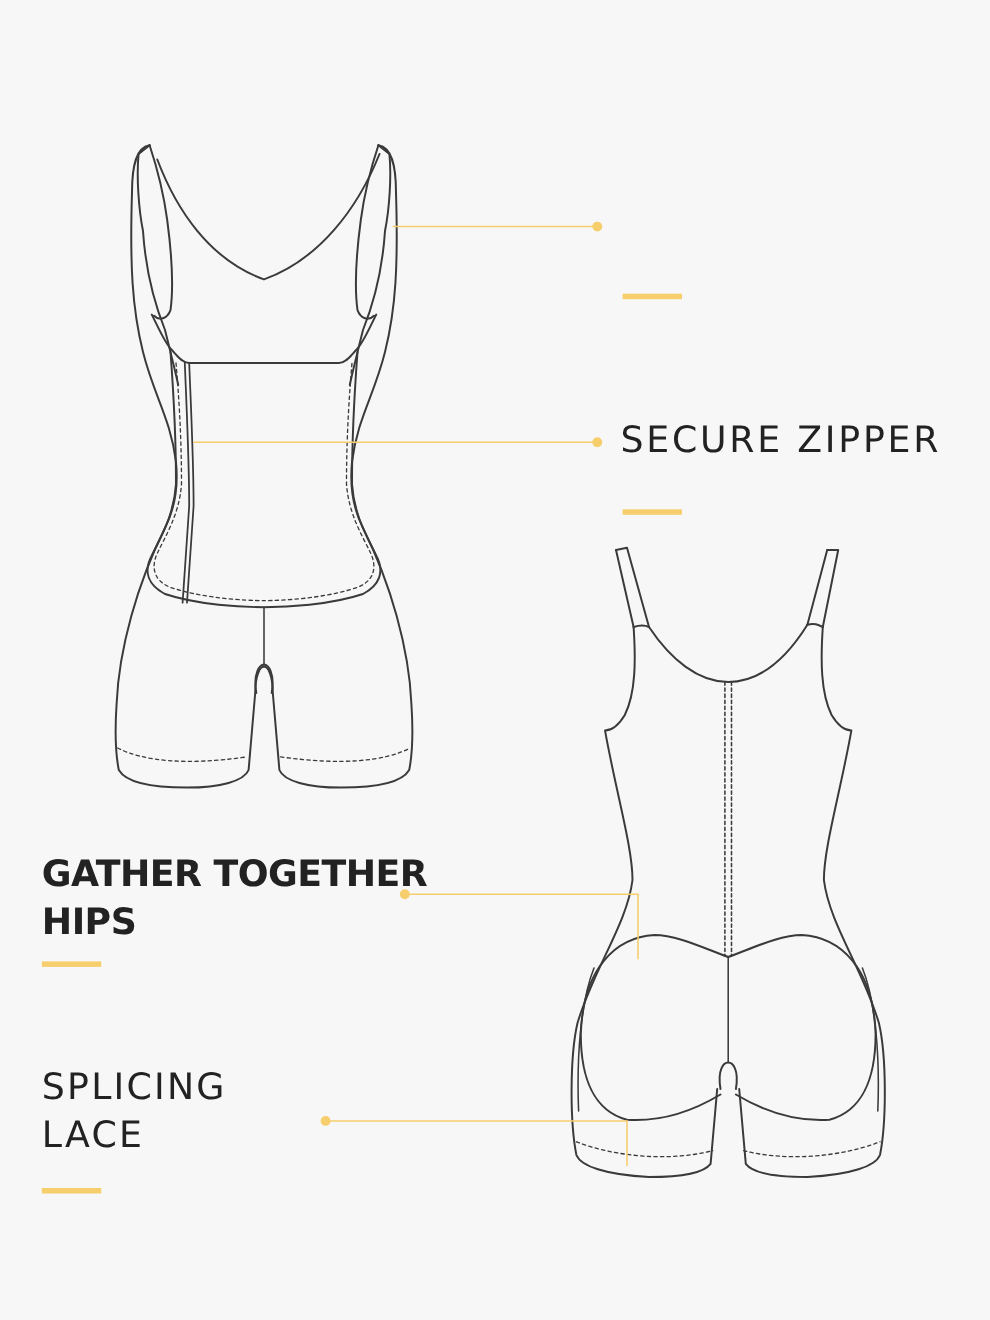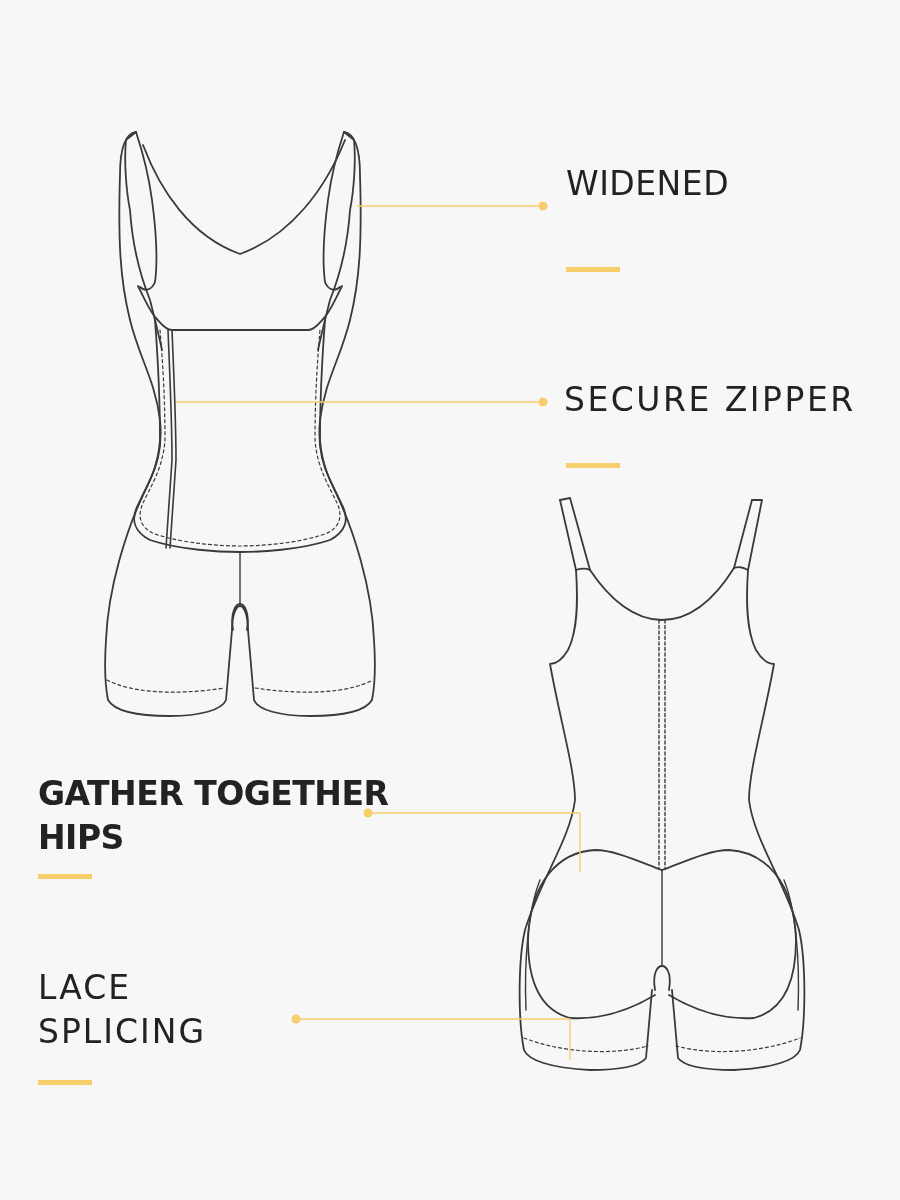--- a/index.html
+++ b/index.html
@@ -92,32 +92,31 @@
   </g>
   <g fill="#f6cf6c">
     <circle cx="543" cy="206" r="4.5"></circle>
     <circle cx="543" cy="402" r="4.5"></circle>
     <circle cx="368" cy="813" r="4.5"></circle>
     <circle cx="296" cy="1019" r="4.5"></circle>
   </g>
 </svg>
 
 <div class="label" style="left:566px; top:162px;">
-  <span class="line">WIDENED</span>
 </div>
 <div class="accent-bar" style="left:566px; top:267px;"></div>
 
 <div class="label" style="left:564px; top:378px; letter-spacing:2.5px;">
   <span class="line">SECURE ZIPPER</span>
 </div>
 <div class="accent-bar" style="left:566px; top:463px;"></div>
 
 <div class="label" style="left:38px; top:772px; letter-spacing:-0.5px;font-weight:bold;">
   <span class="line">GATHER TOGETHER</span>
   <span class="line">HIPS</span>
 </div>
 <div class="accent-bar" style="left:38px; top:874px;"></div>
 
 <div class="label" style="left:38px; top:966px; letter-spacing:2px;">
+  <span class="line">SPLICING</span>
   <span class="line">LACE</span>
-  <span class="line">SPLICING</span>
 </div>
 <div class="accent-bar" style="left:38px; top:1080px;"></div>
 
 </body></html>

